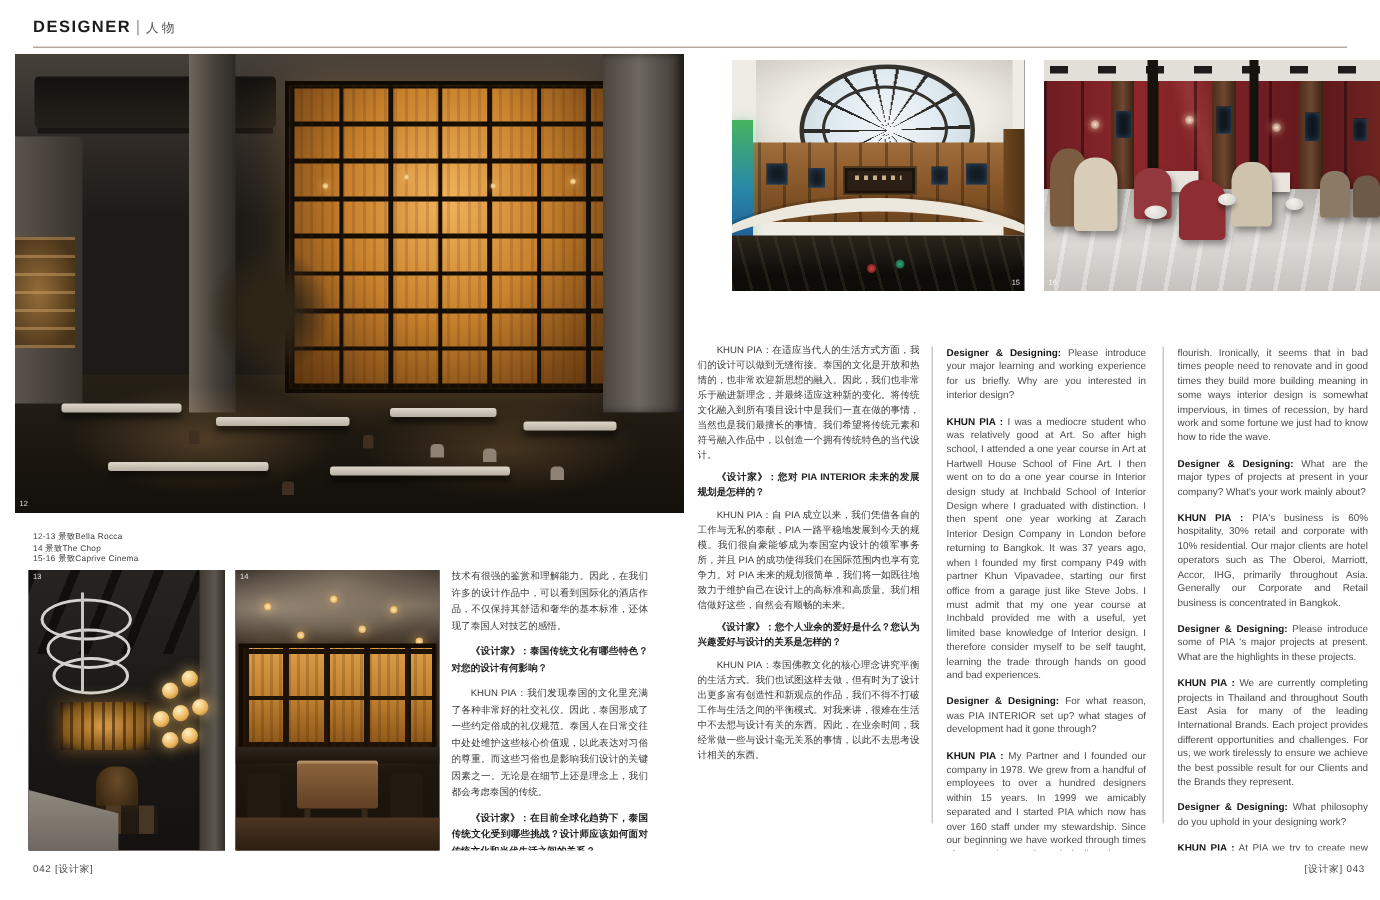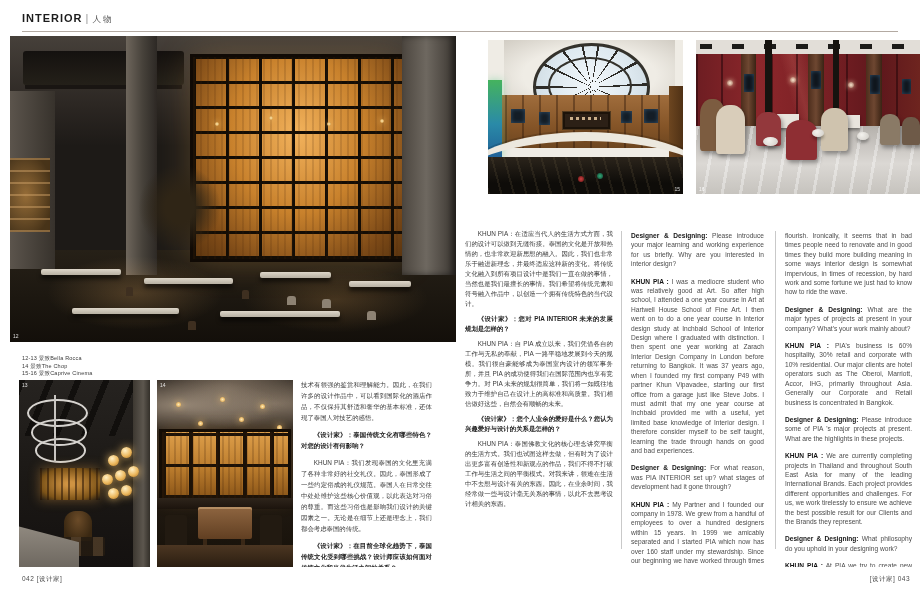--- a/index.html
+++ b/index.html
@@ -123,21 +123,21 @@
   .p16-rt{border-radius:50%;background:radial-gradient(circle at 40% 35%,#f4f2ee,#cfccc6);box-shadow:0 3px 3px rgba(0,0,0,.3);}
   .p16-globe{width:6px;height:6px;border-radius:50%;background:radial-gradient(circle,rgba(255,240,215,.95),rgba(200,170,130,.4));box-shadow:0 0 5px rgba(255,230,190,.8);}
   .p16-counter{background:#e8e4dd;box-shadow:0 2px 3px rgba(0,0,0,.4);}
 </style>
 </head>
 <body>
 
 <div class="spread">
 
   <div class="abs mast">
-    <span class="brand">INTERIOR</span><span class="sep">|</span><span class="cn-sec">人物</span>
+    <span class="brand">DESIGNER</span><span class="sep">|</span><span class="cn-sec">人物</span>
   </div>
   <div class="abs toprule"></div>
 
   <div class="photo" style="left:10px;top:36px;width:446px;height:306px;">
     <div class="p12-floor"></div>
     <div class="p12-ceil"></div>
     <div class="p12-duct"></div>
     <div class="p12-leftwall"></div>
     <div class="p12-barglow"></div>
     <div class="p12-pillar"></div>

